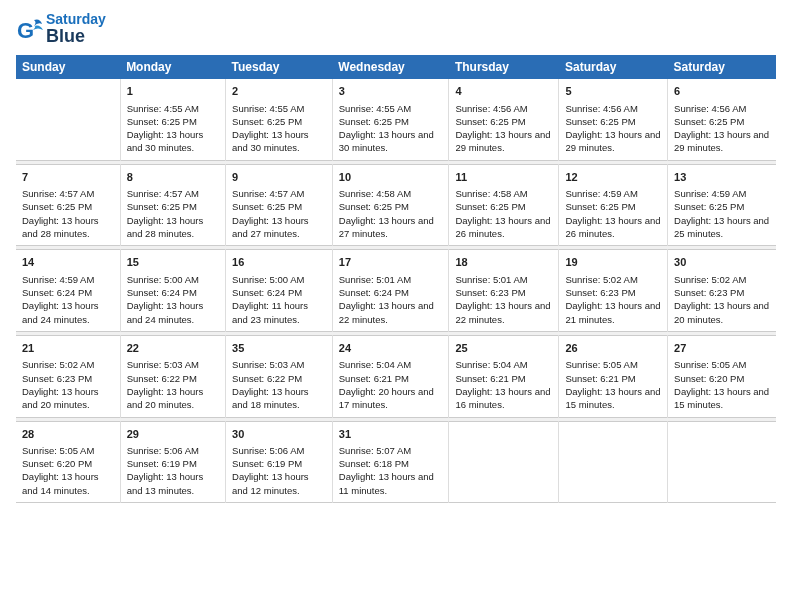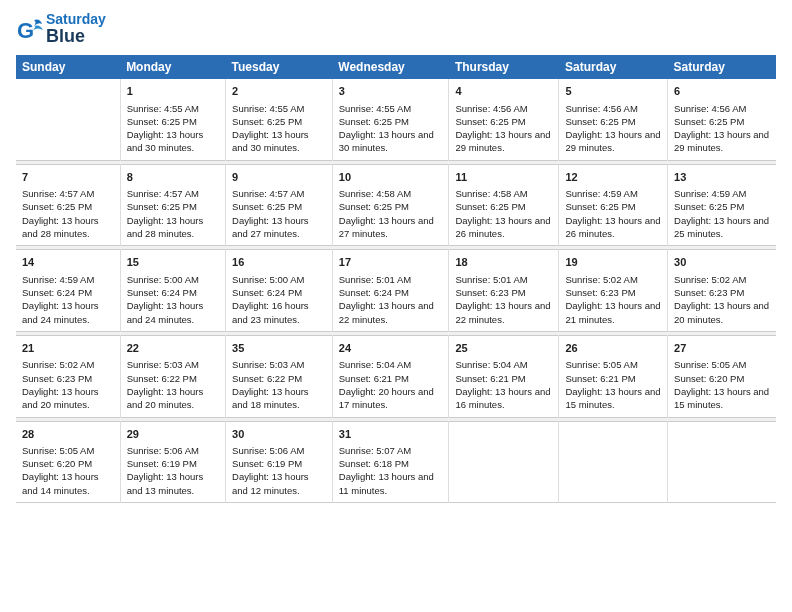--- a/index.html
+++ b/index.html
@@ -140,21 +140,21 @@
           <td><span class="day-num">11</span><span>Sunrise: 4:58 AM</span><br><span>Sunset: 6:25 PM</span><br><span>Daylight: 13 hours and 26 minutes.</span></td>
           <td><span class="day-num">12</span><span>Sunrise: 4:59 AM</span><br><span>Sunset: 6:25 PM</span><br><span>Daylight: 13 hours and 26 minutes.</span></td>
           <td><span class="day-num">13</span><span>Sunrise: 4:59 AM</span><br><span>Sunset: 6:25 PM</span><br><span>Daylight: 13 hours and 25 minutes.</span></td>
         </tr>
         <tr class="row-divider">
           <td colspan="7"></td>
         </tr>
         <tr>
           <td><span class="day-num">14</span><span>Sunrise: 4:59 AM</span><br><span>Sunset: 6:24 PM</span><br><span>Daylight: 13 hours and 24 minutes.</span></td>
           <td><span class="day-num">15</span><span>Sunrise: 5:00 AM</span><br><span>Sunset: 6:24 PM</span><br><span>Daylight: 13 hours and 24 minutes.</span></td>
-          <td><span class="day-num">16</span><span>Sunrise: 5:00 AM</span><br><span>Sunset: 6:24 PM</span><br><span>Daylight: 16 hours and 23 minutes.</span></td>
+          <td><span class="day-num">16</span><span>Sunrise: 5:00 AM</span><br><span>Sunset: 6:24 PM</span><br><span>Daylight: 11 hours and 23 minutes.</span></td>
           <td><span class="day-num">17</span><span>Sunrise: 5:01 AM</span><br><span>Sunset: 6:24 PM</span><br><span>Daylight: 13 hours and 22 minutes.</span></td>
           <td><span class="day-num">18</span><span>Sunrise: 5:01 AM</span><br><span>Sunset: 6:23 PM</span><br><span>Daylight: 13 hours and 22 minutes.</span></td>
           <td><span class="day-num">19</span><span>Sunrise: 5:02 AM</span><br><span>Sunset: 6:23 PM</span><br><span>Daylight: 13 hours and 21 minutes.</span></td>
           <td><span class="day-num">30</span><span>Sunrise: 5:02 AM</span><br><span>Sunset: 6:23 PM</span><br><span>Daylight: 13 hours and 20 minutes.</span></td>
         </tr>
         <tr class="row-divider">
           <td colspan="7"></td>
         </tr>
         <tr>
           <td><span class="day-num">21</span><span>Sunrise: 5:02 AM</span><br><span>Sunset: 6:23 PM</span><br><span>Daylight: 13 hours and 20 minutes.</span></td>

